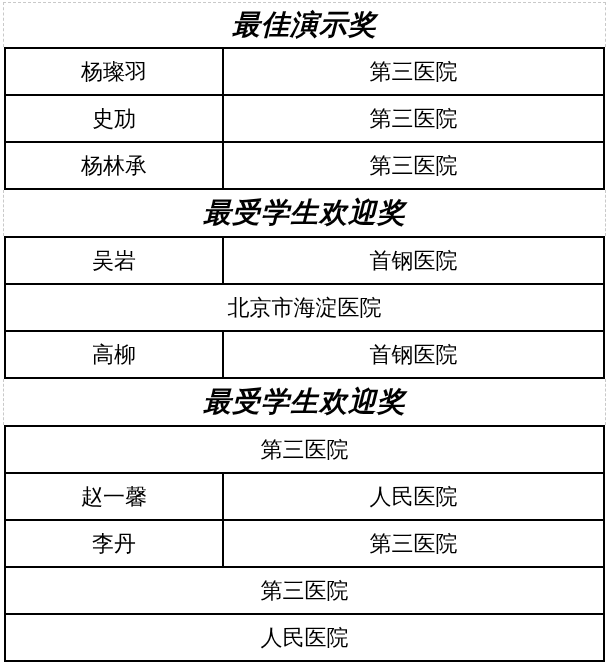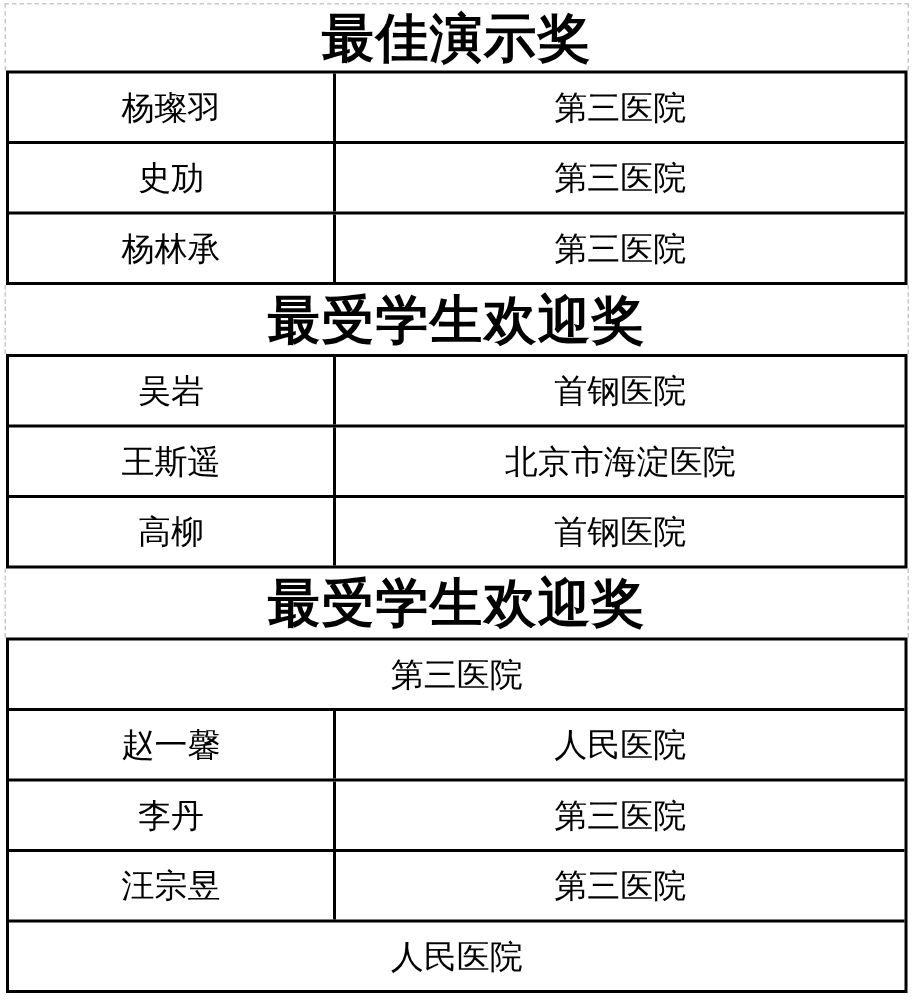--- a/index.html
+++ b/index.html
@@ -16,23 +16,24 @@
   }
   .award-section { width: 100%; }
   .section-title {
     margin: 0 3px;
     height: 46px;
     border-left: 1px dashed #c9c9c9;
     border-right: 1px dashed #c9c9c9;
     display: flex;
     align-items: center;
     justify-content: center;
-    font-size: 35px;
+    font-size: 28px;
     font-weight: bold;
     letter-spacing: 1px;
+    font-style: italic;
   }
   .award-section:first-child .section-title {
     border-top: 1px dashed #c9c9c9;
     height: 45px;
   }
   .award-table {
     margin: 0 4px;
     border: 2px solid #000000;
   }
   .table-row {
@@ -86,21 +87,20 @@
 
   <section class="award-section">
     <div class="section-title">最受学生欢迎奖</div>
     <div class="award-table">
   <div class="table-row">
     <div class="cell name-cell">吴岩</div>
     <div class="cell hospital-cell">首钢医院</div>
   </div>
 
   <div class="table-row">
-    <div class="cell name-cell">王斯遥</div>
     <div class="cell hospital-cell">北京市海淀医院</div>
   </div>
 
   <div class="table-row">
     <div class="cell name-cell">高柳</div>
     <div class="cell hospital-cell">首钢医院</div>
   </div>
 </div>
   </section>
 
@@ -115,21 +115,20 @@
     <div class="cell name-cell">赵一馨</div>
     <div class="cell hospital-cell">人民医院</div>
   </div>
 
   <div class="table-row">
     <div class="cell name-cell">李丹</div>
     <div class="cell hospital-cell">第三医院</div>
   </div>
 
   <div class="table-row">
-    <div class="cell name-cell">汪宗昱</div>
     <div class="cell hospital-cell">第三医院</div>
   </div>
 
   <div class="table-row">
     <div class="cell hospital-cell">人民医院</div>
   </div>
 </div>
   </section>
 </div>
 </div>

